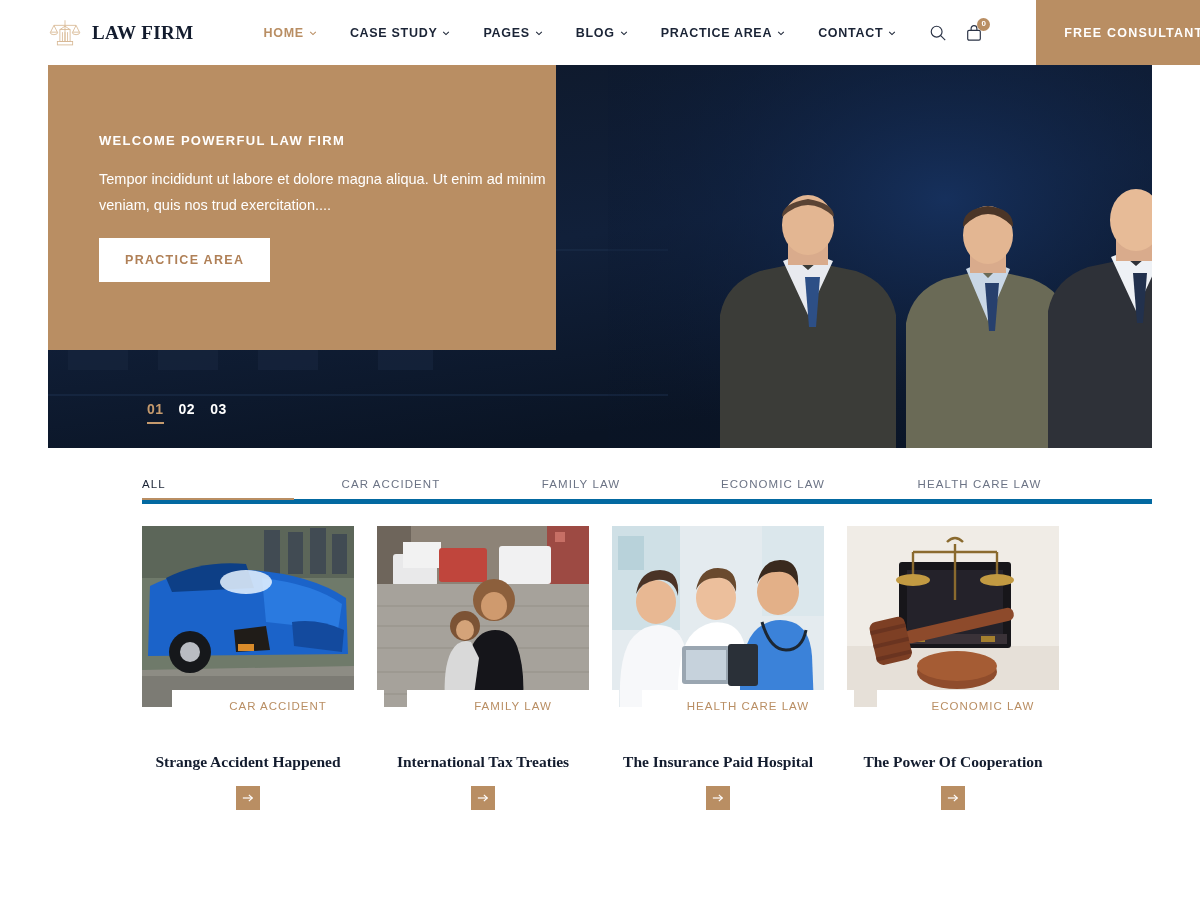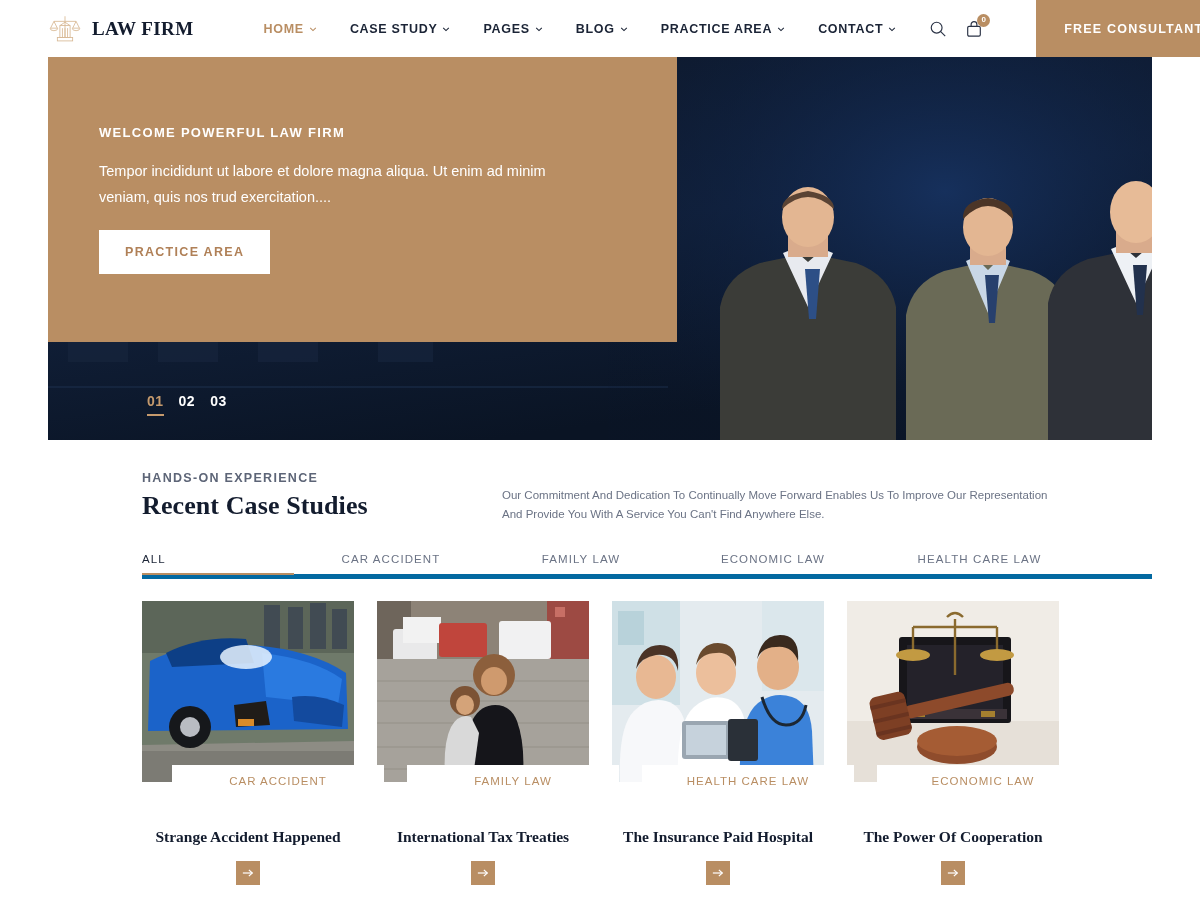--- a/index.html
+++ b/index.html
@@ -6,21 +6,21 @@
   html, body { width:1200px; height:900px; }
   body {
     font-family:"Liberation Sans", sans-serif;
     background:#ffffff;
     color:#1b2436;
     overflow:hidden;
   }
 
   
   .header {
-    height:57px;
+    height:65px;
     display:flex;
     align-items:stretch;
     background:#ffffff;
     position:relative;
     z-index:20;
   }
   .brand {
     display:flex; align-items:center; gap:10px;
     padding-left:48px; padding-right:20px;
   }
@@ -70,21 +70,21 @@
     position:relative;
     height:383px;
     margin:0 48px 0 48px;
     overflow:hidden;
     background:#0d1626;
   }
   .hero-bg { position:absolute; inset:0; }
   .hero-photo { position:absolute; inset:0; }
   .hero-overlay {
     position:absolute; left:-48px; top:0;
-    width:677px; height:285px;
+    width:556px; height:285px;
     background:#b98e63;
     display:flex; flex-direction:column; justify-content:center;
     padding:0 0 0 99px;
   }
   .hero-eyebrow {
     font-size:13px; font-weight:700; letter-spacing:1.3px;
     color:#ffffff; margin-bottom:19px;
   }
   .hero-title {
     font-family:"Liberation Serif", serif;
@@ -341,27 +341,20 @@
 
   <div class="hero-dots">
     <div class="dot active">01</div>
     <div class="dot">02</div>
     <div class="dot">03</div>
   </div>
 </div>
 
 <div class="section">
 
-  <div class="sec-head">
-    <div class="sec-head-left">
-      <div class="sec-eyebrow">HANDS-ON EXPERIENCE</div>
-      <div class="sec-title">Recent Case Studies</div>
-    </div>
-    <div class="sec-desc">Our Commitment And Dedication To Continually Move Forward Enables Us To Improve Our Representation And Provide You With A Service You Can't Find Anywhere Else.</div>
-  </div>
 
   <div class="tabs">
     <div class="tab active" style="width:152px">ALL</div>
     <div class="tab" style="width:194px;text-align:center">CAR ACCIDENT</div>
     <div class="tab" style="width:186px;text-align:center">FAMILY LAW</div>
     <div class="tab" style="width:198px;text-align:center">ECONOMIC LAW</div>
     <div class="tab" style="width:215px;text-align:center">HEALTH CARE LAW</div>
   </div>
 
   <div class="cards">

